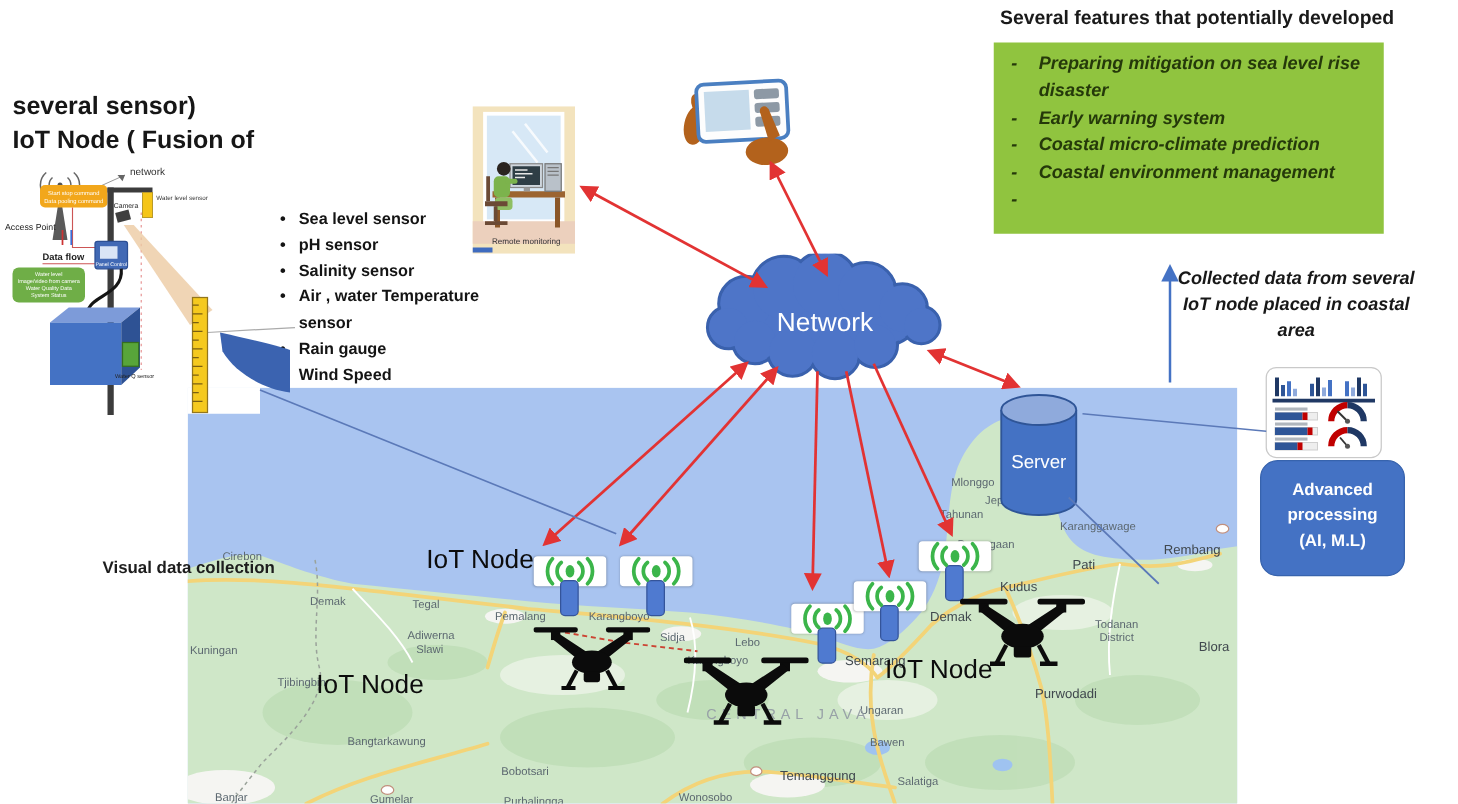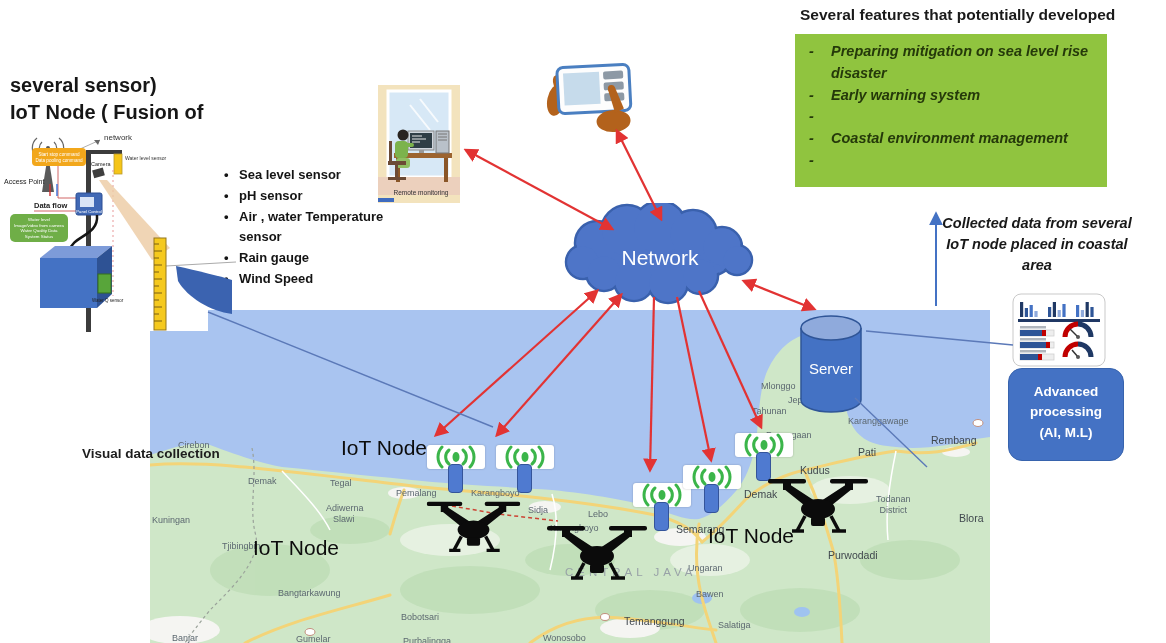--- a/index.html
+++ b/index.html
@@ -281,20 +281,21 @@
         <span>Preparing mitigation  on sea level rise disaster</span>
       </div>
 
       <div class="feat-row">
         <span class="dash">-</span>
         <span>Early warning system</span>
       </div>
 
       <div class="feat-row">
         <span class="dash">-</span>
+        <span>Coastal micro-climate prediction</span>
       </div>
 
       <div class="feat-row">
         <span class="dash">-</span>
         <span>Coastal environment management</span>
       </div>
 
       <div class="feat-row">
         <span class="dash">-</span>
       </div>
@@ -369,20 +370,21 @@
 
   <div class="abs iot-title">
     <div>several sensor)</div>
     <div>IoT Node ( Fusion of</div>
   </div>
 
   <div class="abs sensor-list">
 
   <div class="sensor-item">Sea level sensor</div>
       <div class="sensor-item">pH sensor</div>
+      <div class="sensor-item">Salinity sensor</div>
       <div class="sensor-item">Air , water Temperature sensor</div>
       <div class="sensor-item">Rain gauge</div>
       <div class="sensor-item">Wind Speed</div>
     </div>
 
   <svg class="abs mini-diagram" viewBox="0 0 236 204">
     <path d="M60,30 L100,12" stroke="#999" stroke-width=".8"></path>
     <polygon points="100,12 94,12 98,17" fill="#666"></polygon>
     <text x="104" y="12" font-size="8" fill="#333">network</text>
     <g>

